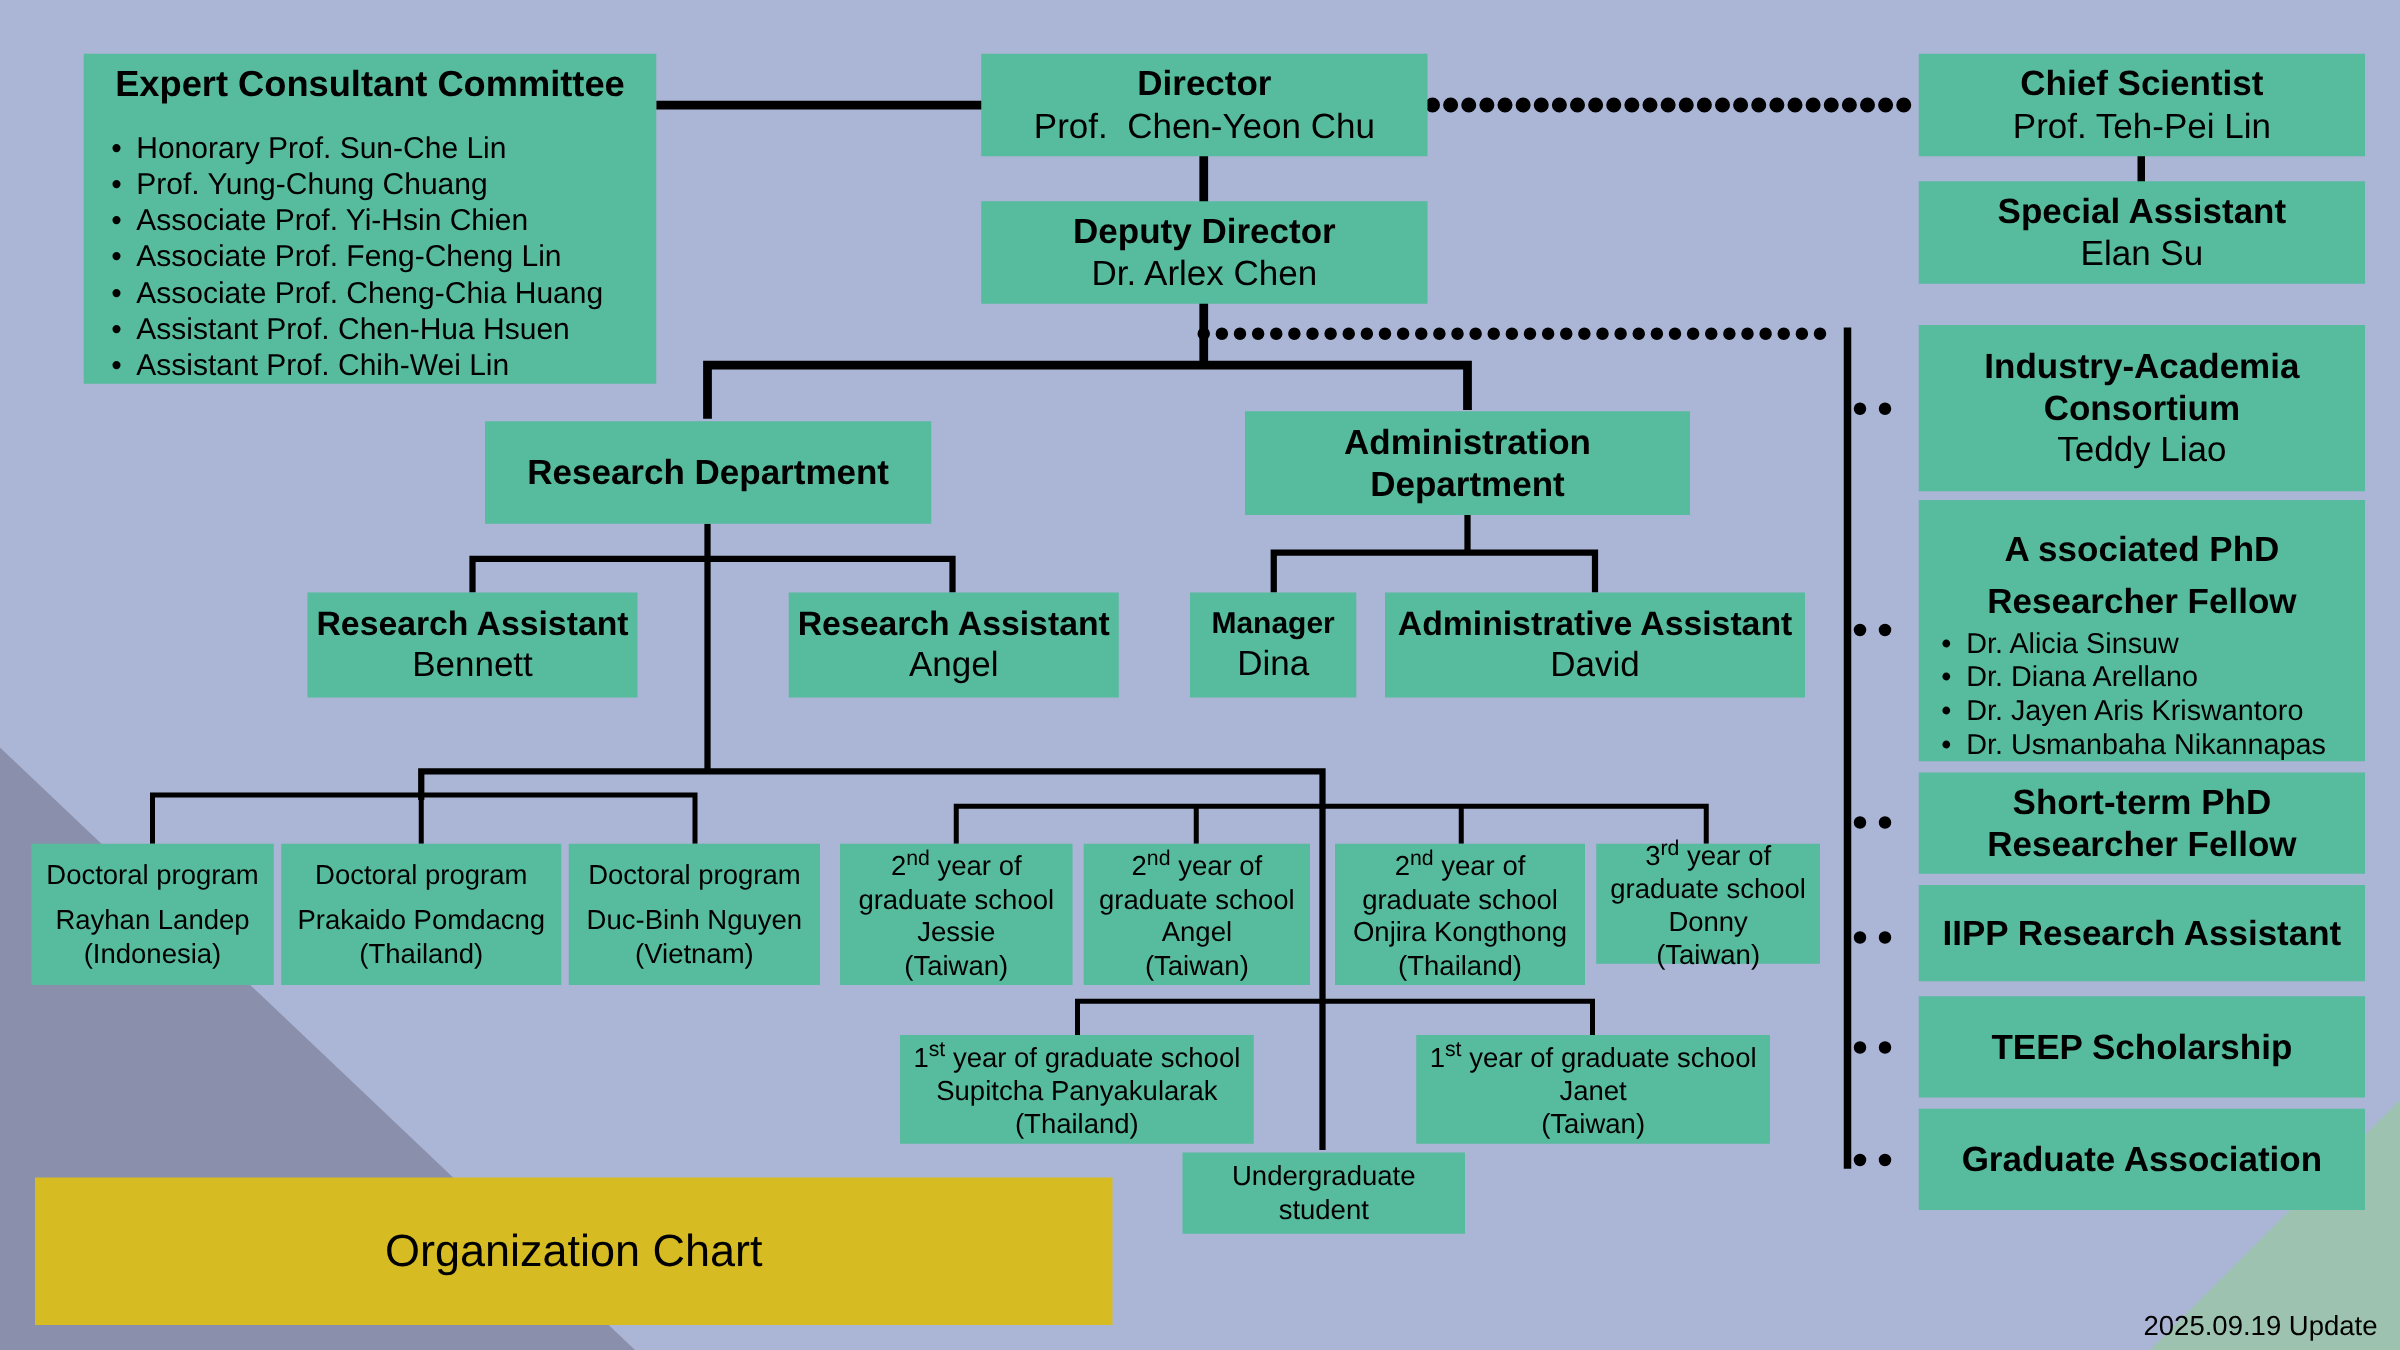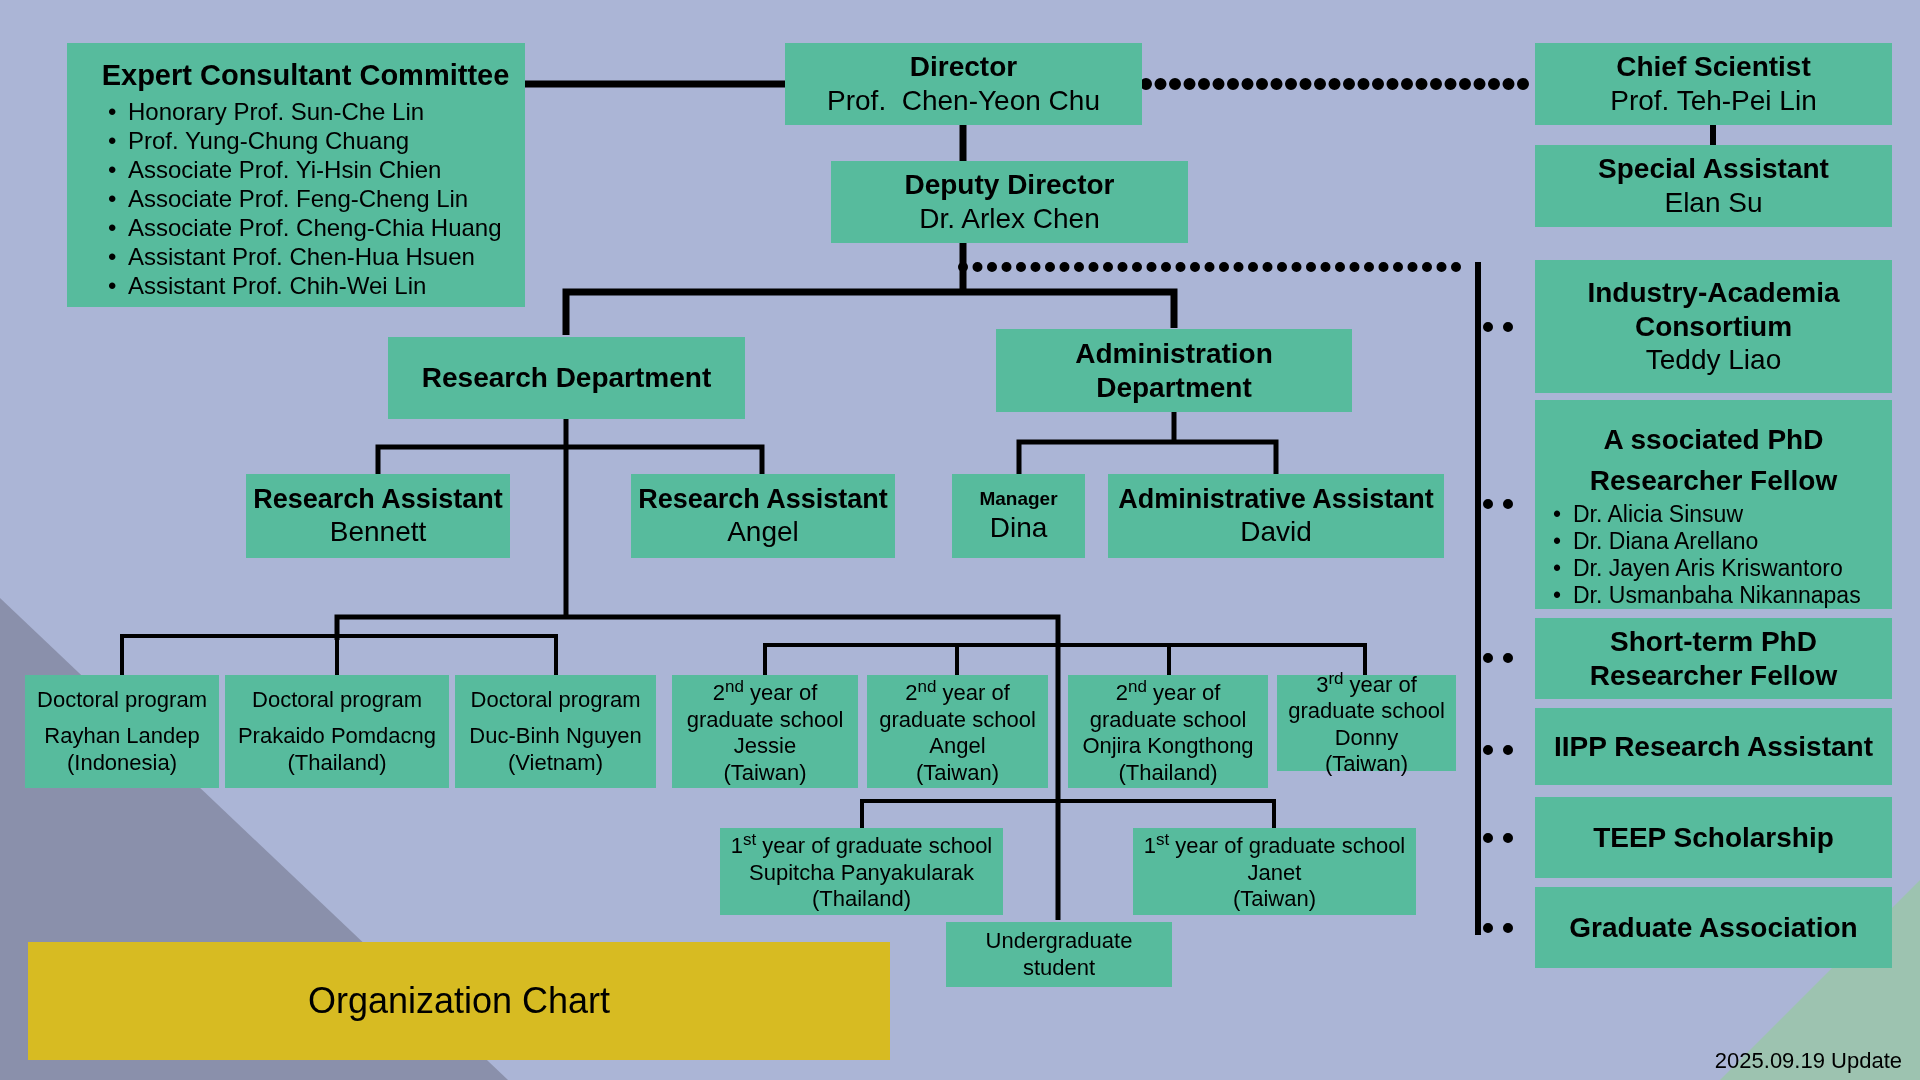--- a/index.html
+++ b/index.html
@@ -74,39 +74,39 @@
   <g stroke="#000" stroke-linecap="round" fill="none" stroke-dasharray="0 20">
     <line x1="1488" y1="327" x2="1528" y2="327" stroke-width="10"></line>
     <line x1="1488" y1="504" x2="1528" y2="504" stroke-width="10"></line>
     <line x1="1488" y1="658" x2="1528" y2="658" stroke-width="10"></line>
     <line x1="1488" y1="750" x2="1528" y2="750" stroke-width="10"></line>
     <line x1="1488" y1="838" x2="1528" y2="838" stroke-width="10"></line>
     <line x1="1488" y1="928" x2="1528" y2="928" stroke-width="10"></line>
   </g>
 </svg>
 
-<div class="box" style="left:67px;top:43px;width:458px;height:264px;justify-content:center;padding-top:8px;padding-left:19px;">
+<div class="box" style="left:67px;top:43px;width:458px;height:264px;justify-content:space-between;padding-top:8px;">
   <div class="b-title-m" style="font-size:29px;">Expert Consultant Committee</div>
   <ul class="list" style="font-size:24px;line-height:29px;margin-top:4px;align-self:flex-start;padding-left:14px;">
     <li>Honorary Prof. Sun-Che Lin</li>
     <li>Prof. Yung-Chung Chuang</li>
     <li>Associate Prof. Yi-Hsin Chien</li>
     <li>Associate Prof. Feng-Cheng Lin</li>
     <li>Associate Prof. Cheng-Chia Huang</li>
     <li>Assistant Prof. Chen-Hua Hsuen</li>
     <li>Assistant Prof. Chih-Wei Lin</li>
   </ul>
 </div>
 
 <div class="box" style="left:785px;top:43px;width:357px;height:82px;">
   <div class="b-title-m">Director</div>
   <div class="b-name-m" style="white-space:pre;">Prof.  Chen-Yeon Chu</div>
 </div>
 
-<div class="box" style="left:831px;top:161px;width:357px;height:82px;">
+<div class="box" style="left:785px;top:161px;width:357px;height:82px;">
   <div class="b-title-m">Deputy Director</div>
   <div class="b-name-m">Dr. Arlex Chen</div>
 </div>
 
 <div class="box" style="left:1535px;top:43px;width:357px;height:82px;">
   <div class="b-title-m">Chief Scientist</div>
   <div class="b-name-m">Prof. Teh-Pei Lin</div>
 </div>
 
 <div class="box" style="left:1535px;top:145px;width:357px;height:82px;">
@@ -126,21 +126,21 @@
 <div class="box" style="left:246px;top:474px;width:264px;height:84px;">
   <div class="b-title-m" style="font-size:27px;">Research Assistant</div>
   <div class="b-name-m">Bennett</div>
 </div>
 <div class="box" style="left:631px;top:474px;width:264px;height:84px;">
   <div class="b-title-m" style="font-size:27px;">Research Assistant</div>
   <div class="b-name-m">Angel</div>
 </div>
 
 <div class="box" style="left:952px;top:474px;width:133px;height:84px;">
-  <div class="b-title-m" style="font-size:19px;">Manager</div>
+  <div class="b-title-m" style="font-size:24px;">Manager</div>
   <div class="b-name-m">Dina</div>
 </div>
 
 <div class="box" style="left:1108px;top:474px;width:336px;height:84px;">
   <div class="b-title-m" style="font-size:27px;">Administrative Assistant</div>
   <div class="b-name-m">David</div>
 </div>
 
 <div class="box small" style="left:25px;top:675px;width:194px;height:113px;">
   <div style="margin-bottom:10px;">Doctoral program</div>

